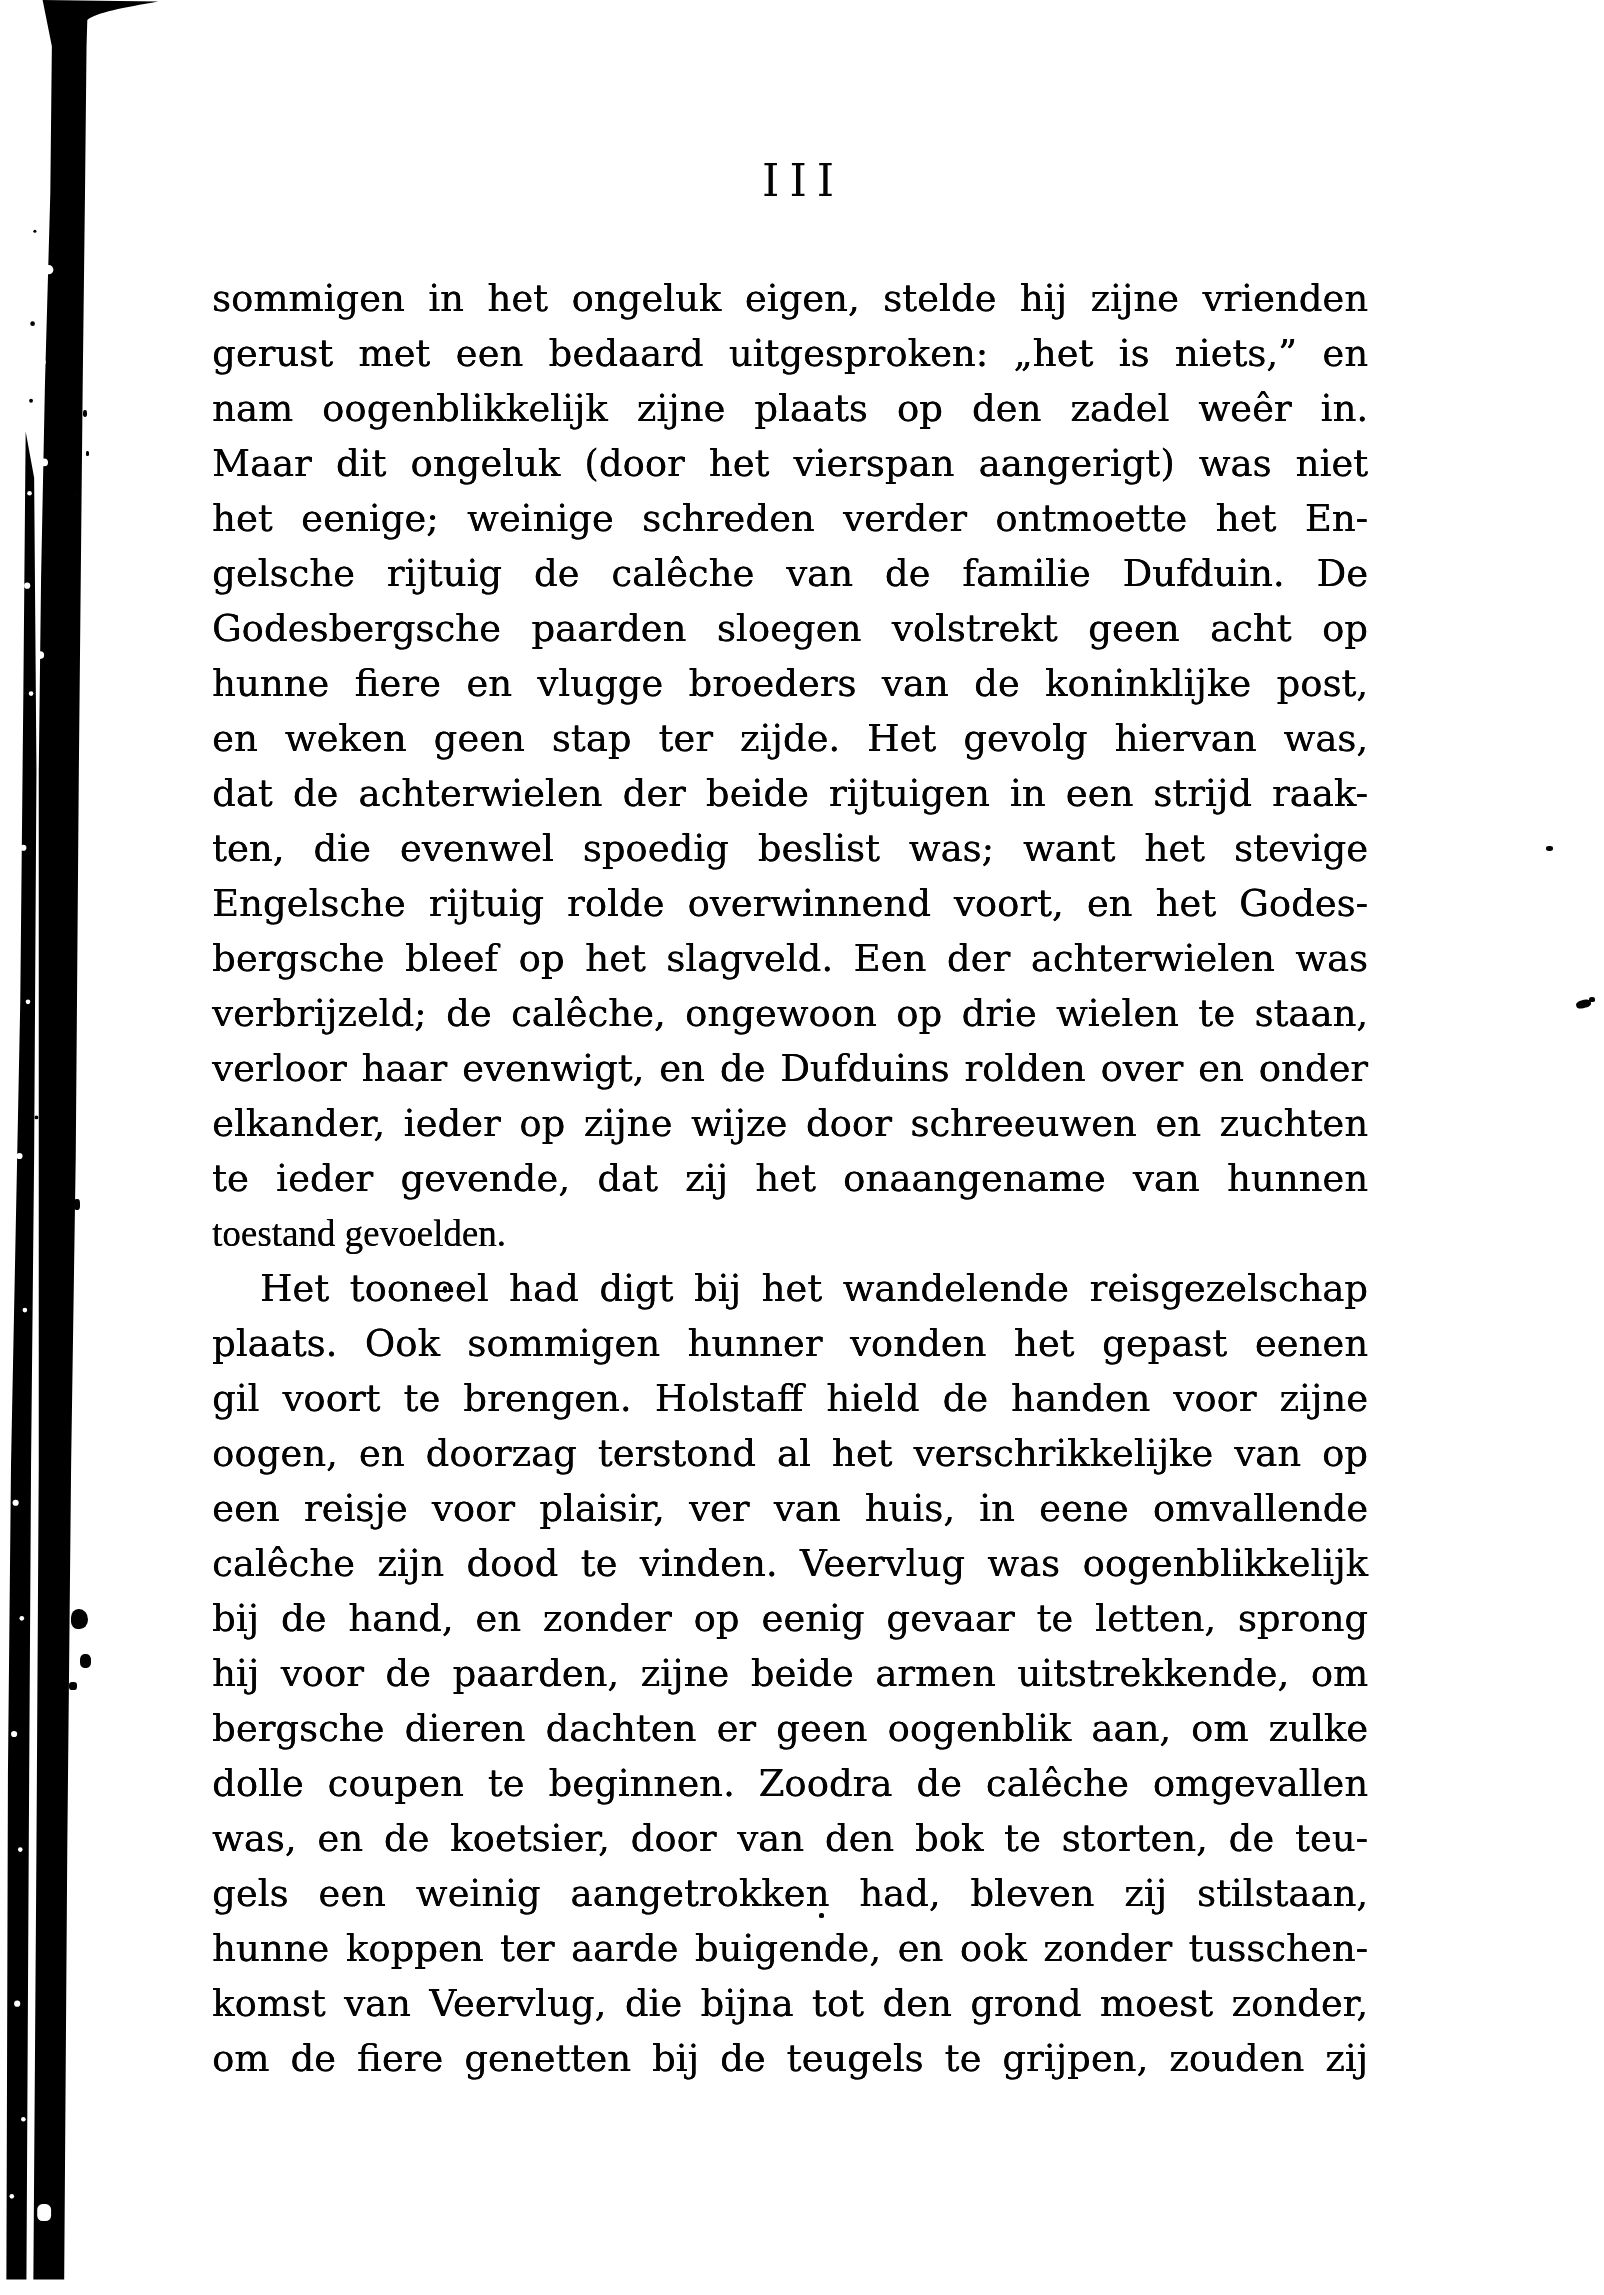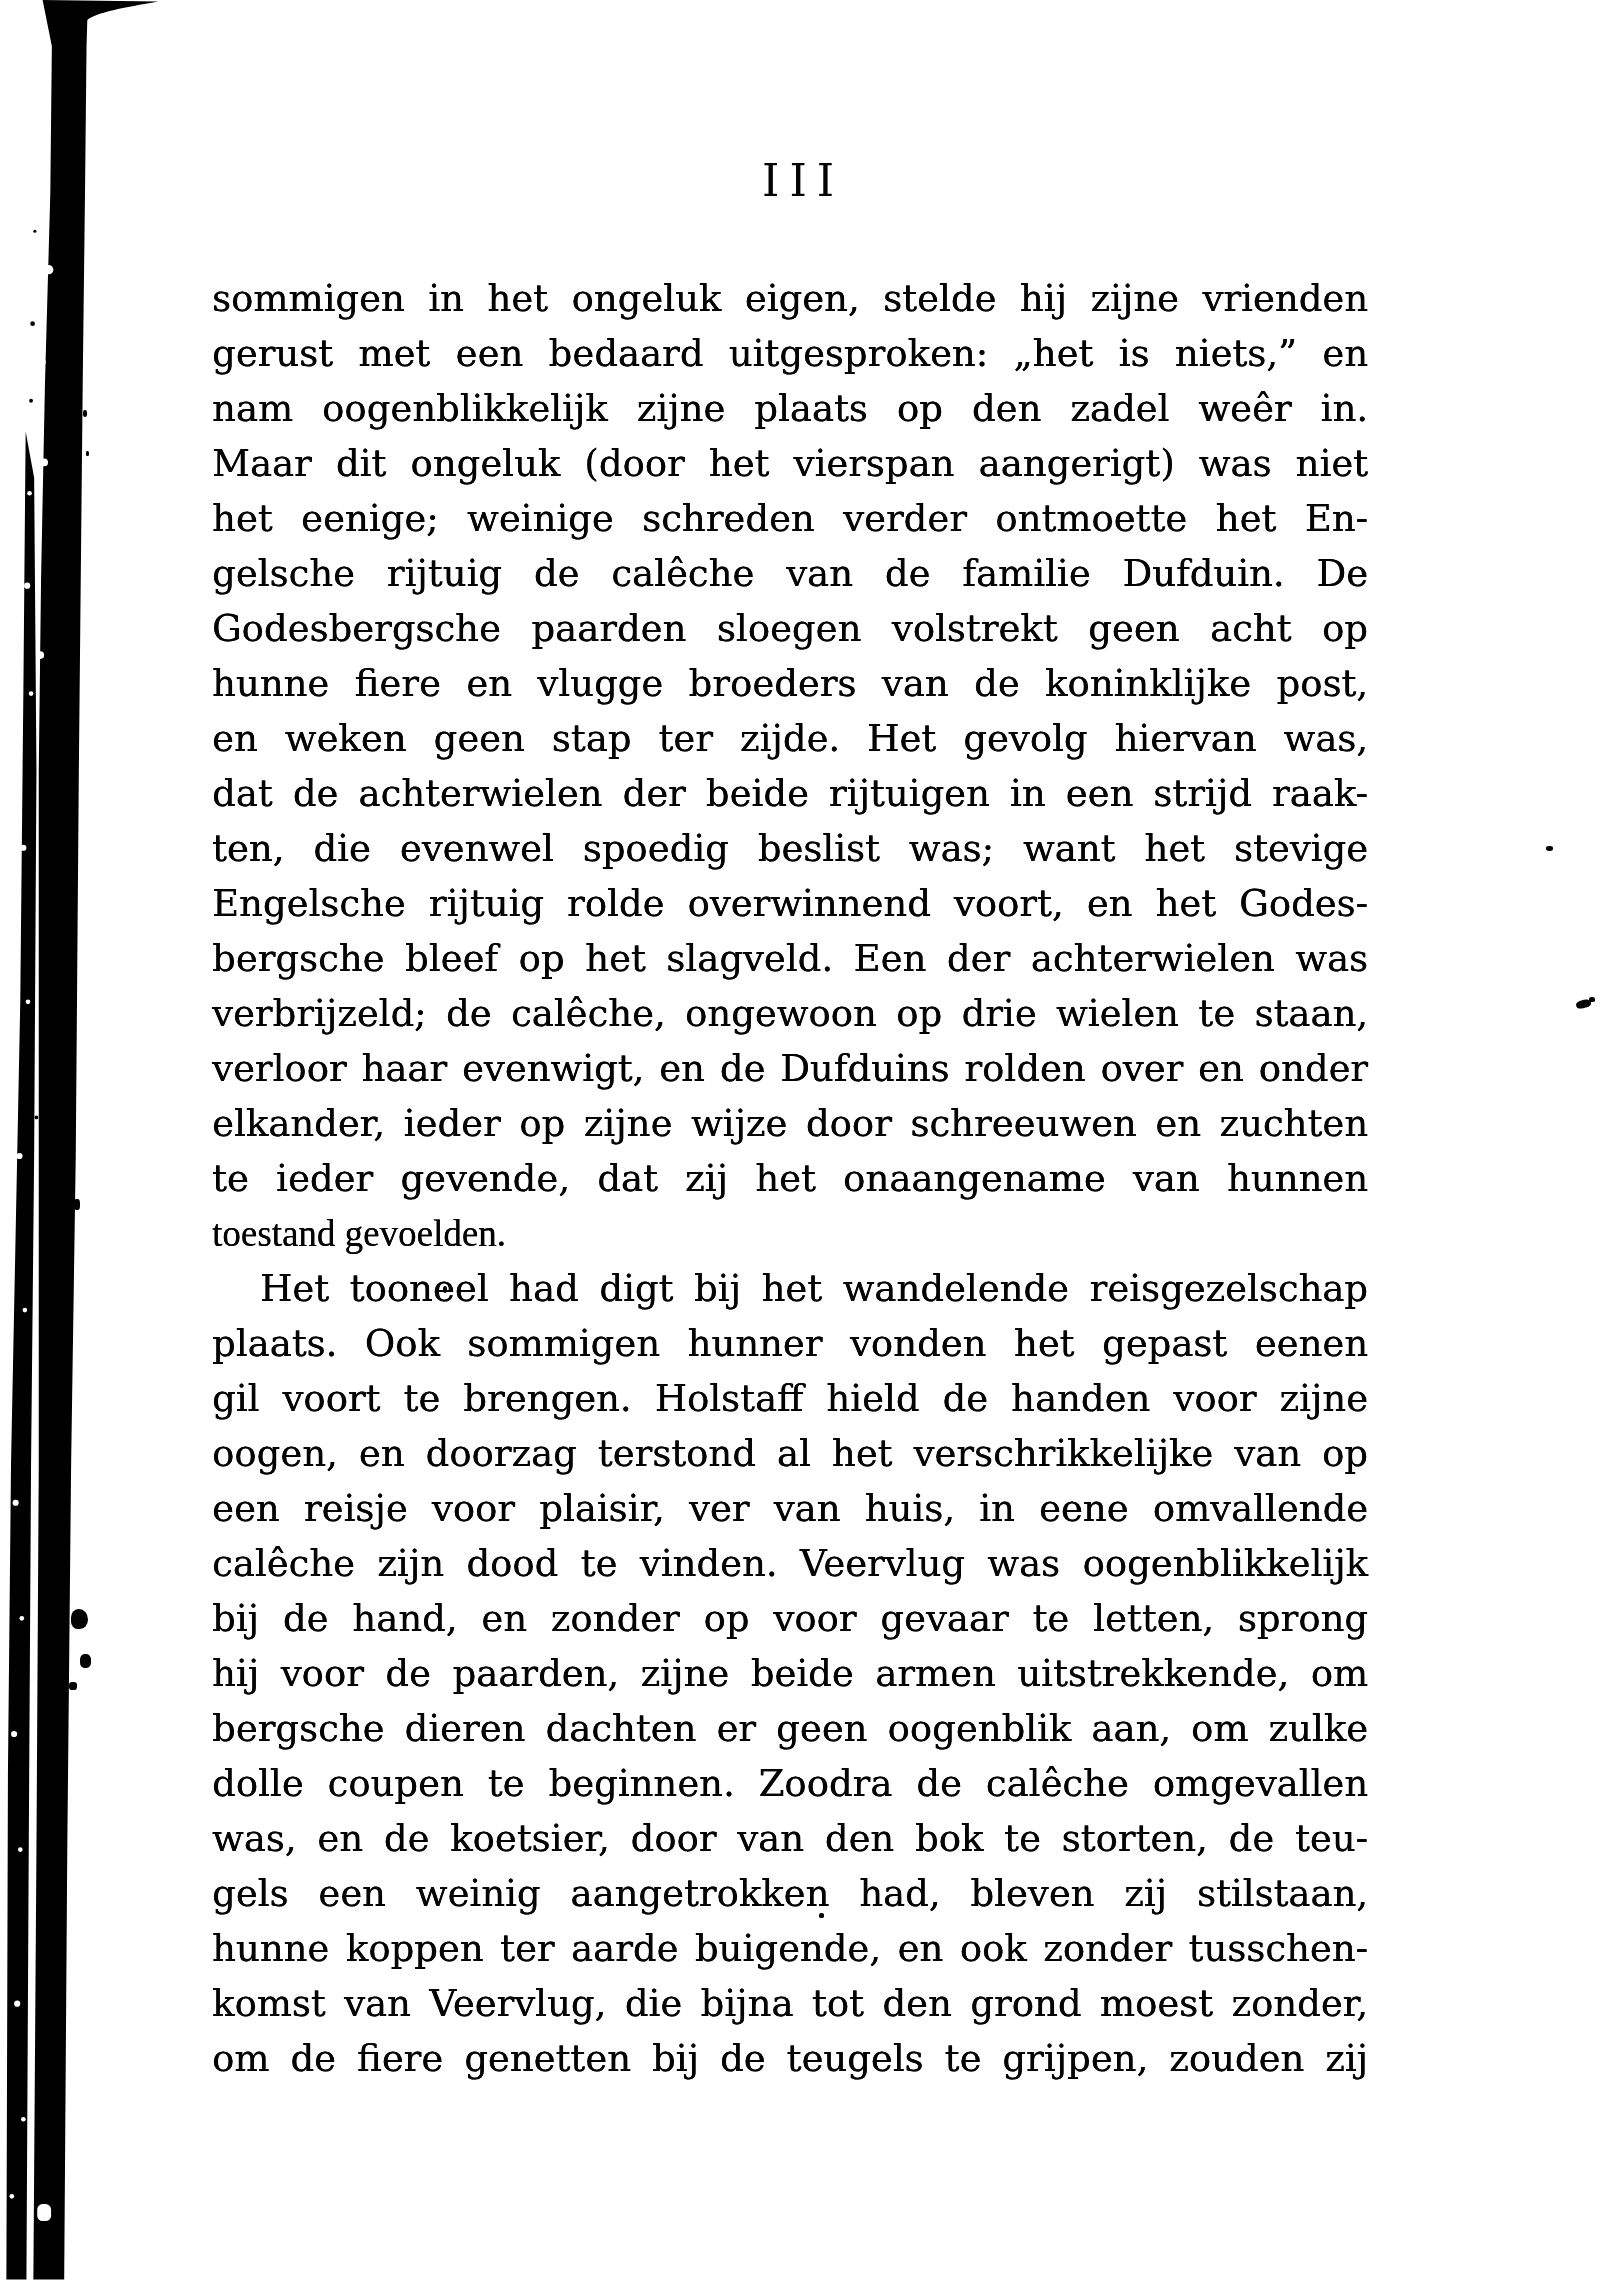--- a/index.html
+++ b/index.html
@@ -139,21 +139,21 @@
       <div class="text-line" style="">verloor haar evenwigt, en de Dufduins rolden over en onder</div>
       <div class="text-line" style="">elkander, ieder op zijne wijze door schreeuwen en zuchten</div>
       <div class="text-line" style="">te ieder gevende, dat zij het onaangename van hunnen</div>
       <div class="text-line para-end" style="">toestand gevoelden.</div>
       <div class="text-line indent" style="">Het tooneel had digt bij het wandelende reisgezelschap</div>
       <div class="text-line" style="">plaats. Ook sommigen hunner vonden het gepast eenen</div>
       <div class="text-line" style="">gil voort te brengen. Holstaff hield de handen voor zijne</div>
       <div class="text-line" style="">oogen, en doorzag terstond al het verschrikkelijke van op</div>
       <div class="text-line" style="">een reisje voor plaisir, ver van huis, in eene omvallende</div>
       <div class="text-line" style="">calêche zijn dood te vinden. Veervlug was oogenblikkelijk</div>
-      <div class="text-line" style="">bij de hand, en zonder op voor gevaar te letten, sprong</div>
+      <div class="text-line" style="">bij de hand, en zonder op eenig gevaar te letten, sprong</div>
       <div class="text-line" style="">hij voor de paarden, zijne beide armen uitstrekkende, om</div>
       <div class="text-line" style="">bergsche dieren dachten er geen oogenblik aan, om zulke</div>
       <div class="text-line" style="">dolle coupen te beginnen. Zoodra de calêche omgevallen</div>
       <div class="text-line" style="">was, en de koetsier, door van den bok te storten, de teu-</div>
       <div class="text-line" style="">gels een weinig aangetrokken had, bleven zij stilstaan,</div>
       <div class="text-line" style="">hunne koppen ter aarde buigende, en ook zonder tusschen-</div>
       <div class="text-line" style="">komst van Veervlug, die bijna tot den grond moest zonder,</div>
       <div class="text-line" style="">om de fiere genetten bij de teugels te grijpen, zouden zij</div>
     </div>
 

